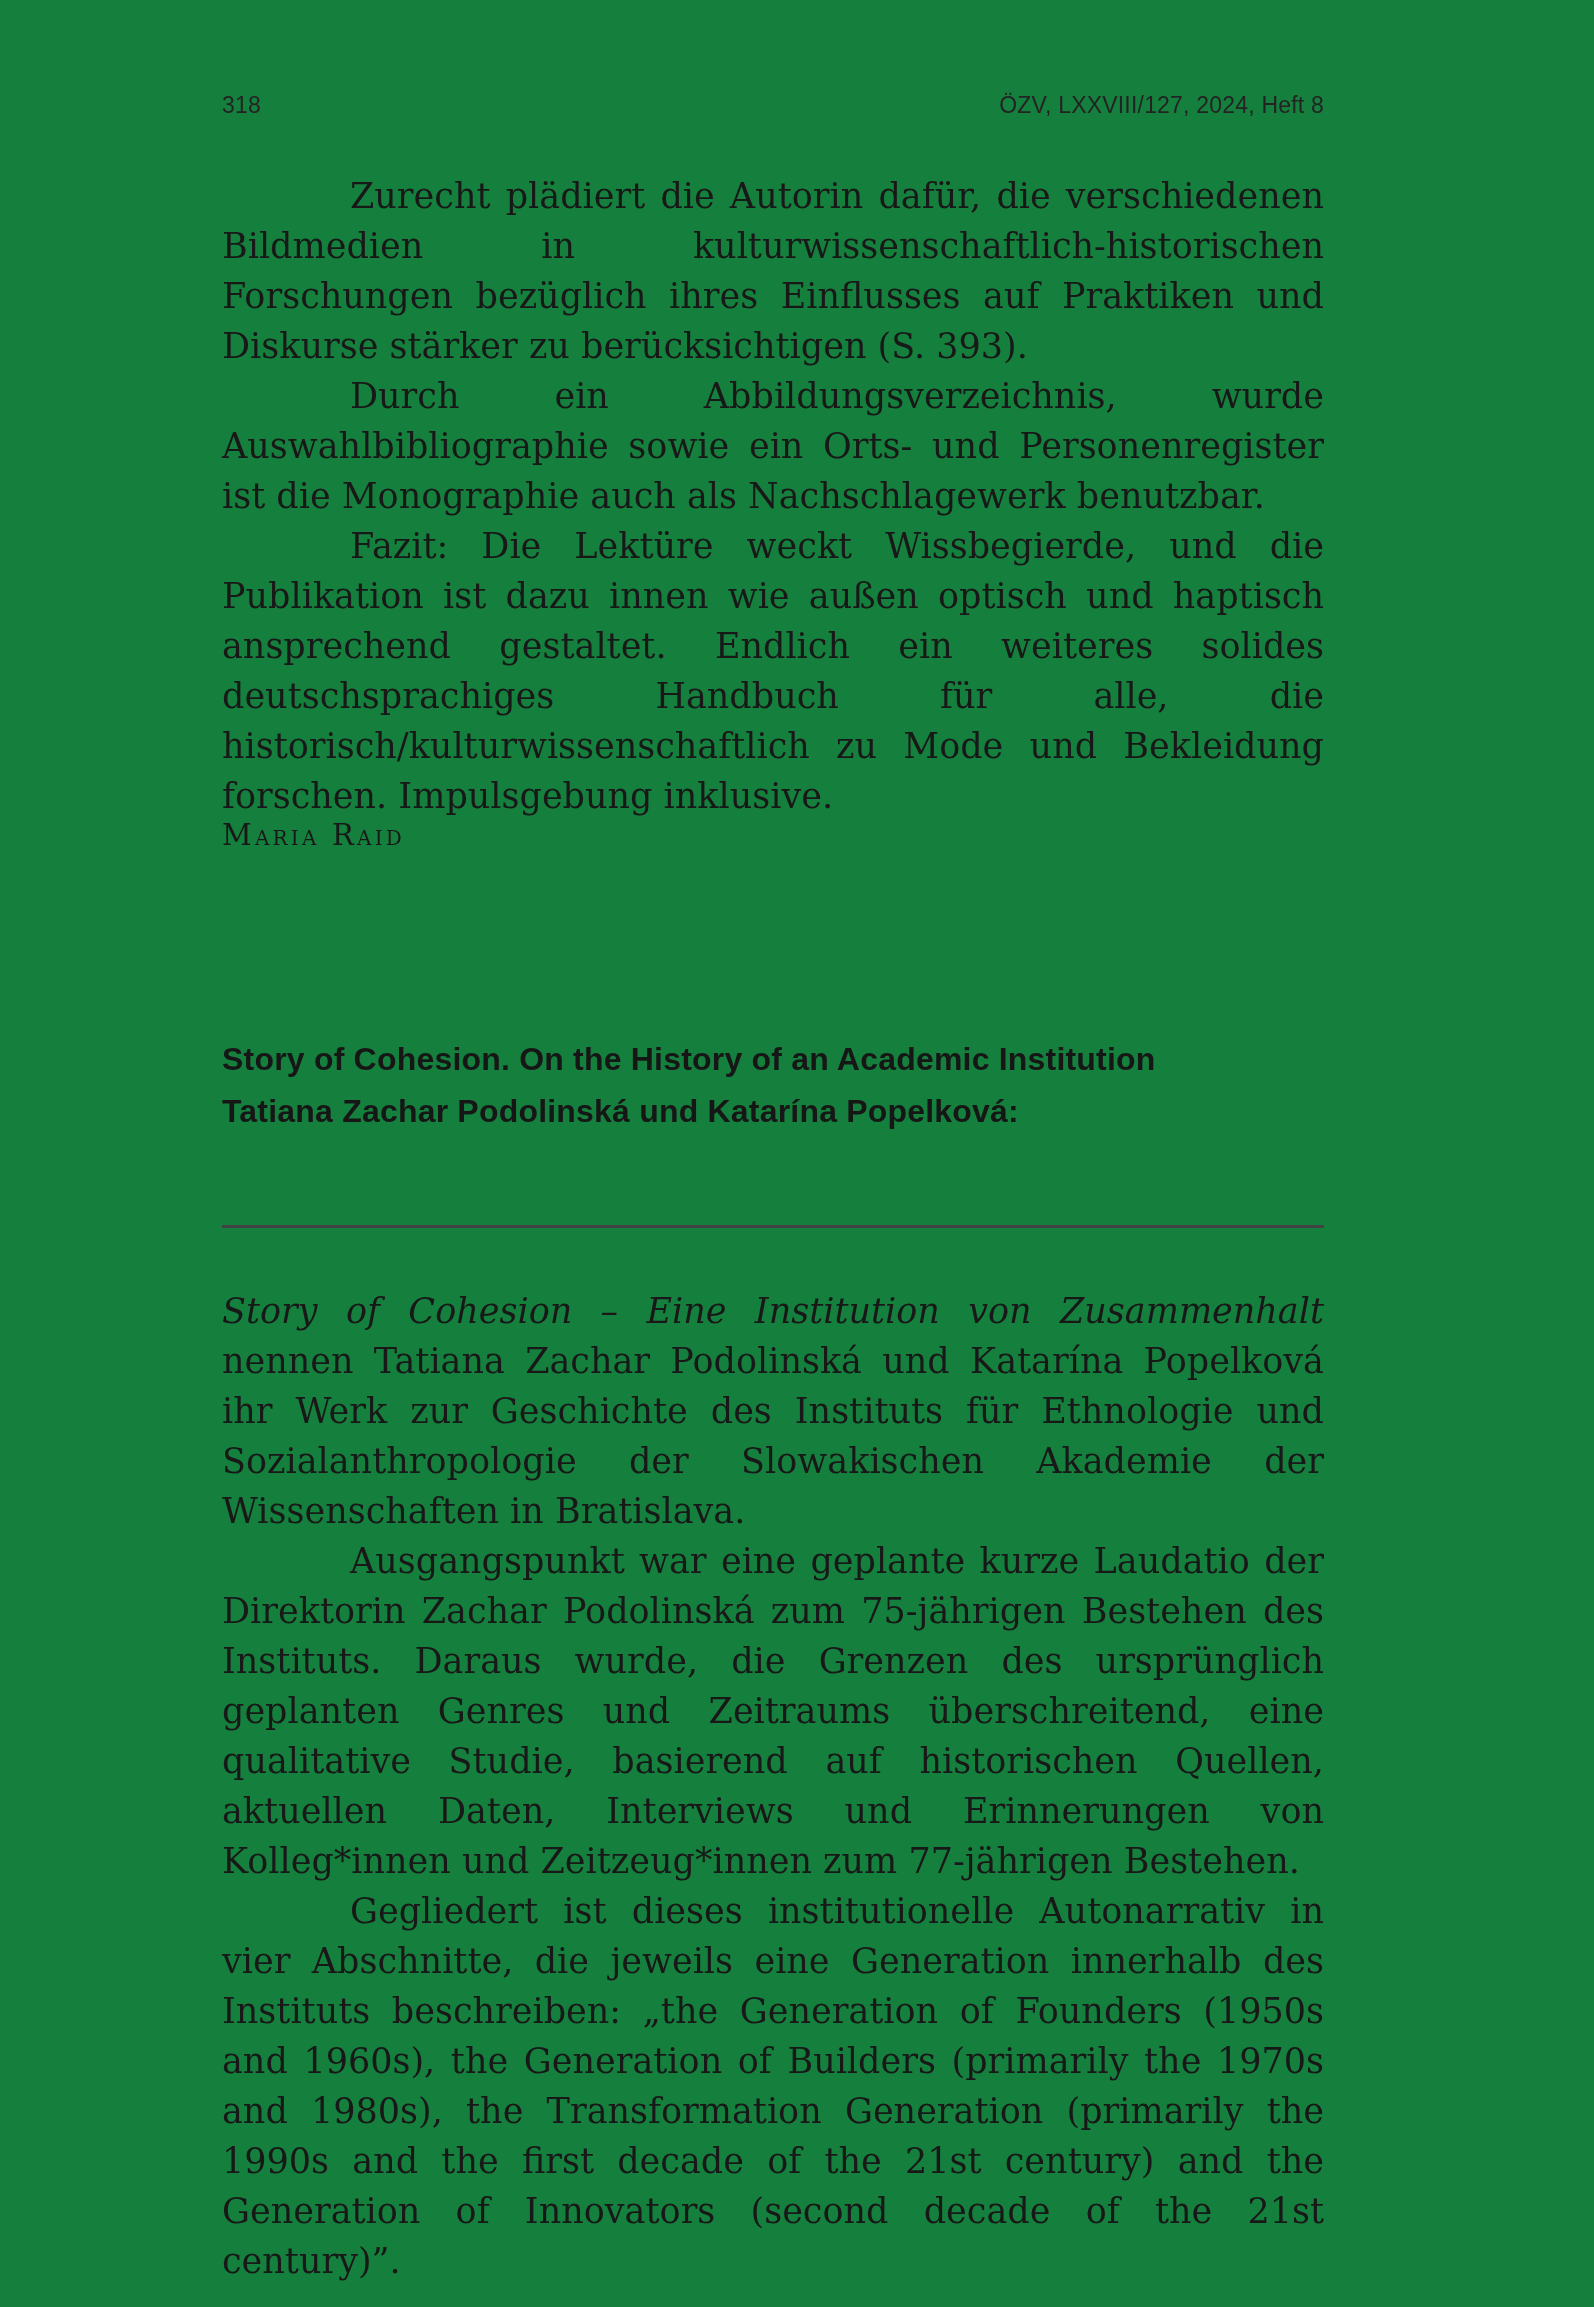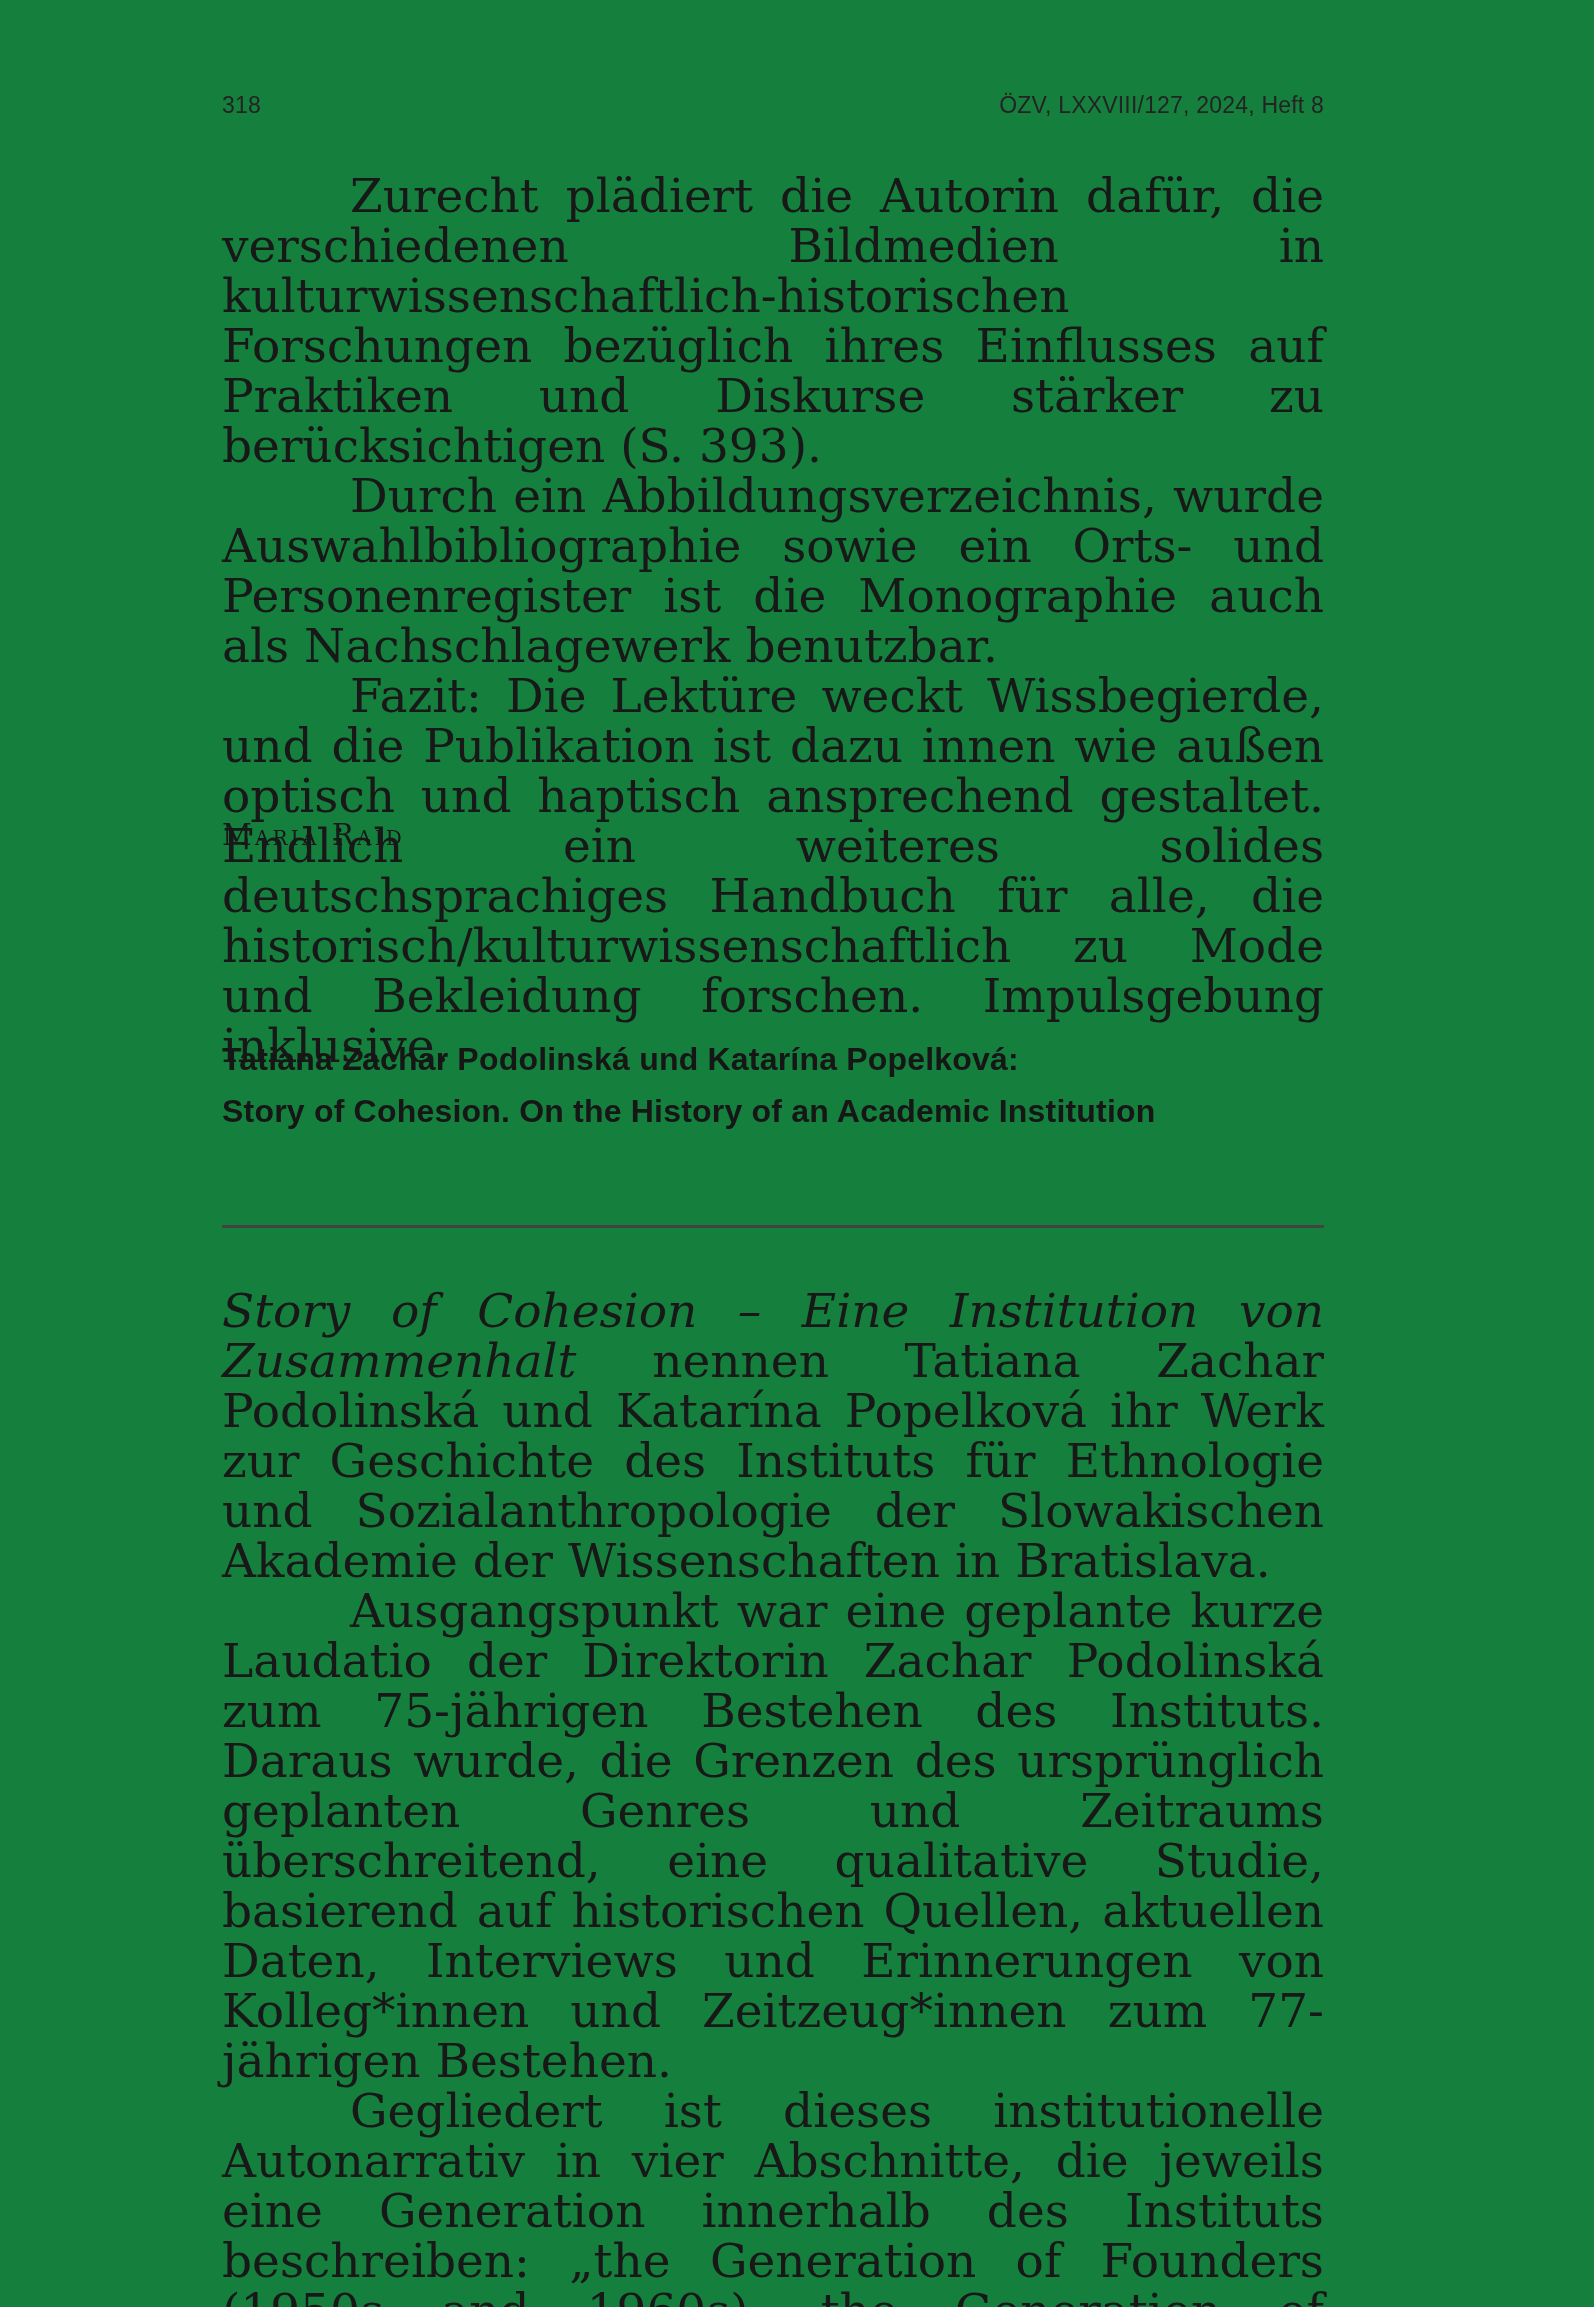--- a/index.html
+++ b/index.html
@@ -28,21 +28,21 @@
     font-family: "Liberation Sans", sans-serif;
     font-size: 23px;
     line-height: 32px;
     color: #232323;
     letter-spacing: 0.2px;
   }
   
   .body-block p {
     margin: 0;
     font-family: "DejaVu Serif", "Liberation Serif", serif;
-    font-size: 47px;
+    font-size: 35px;
     line-height: 50px;
     text-align: justify;
     color: #181818;
   }
   .body-block p.indent { text-indent: 128px; }
   .body-block em { font-style: italic; }
   .review-end { top: 171px; }
   
   .author {
     top: 818px;
@@ -87,22 +87,22 @@
 
   <section class="col body-block review-end">
     <p class="indent">Zurecht plädiert die Autorin dafür, die verschiedenen Bildmedien in kulturwissenschaftlich-historischen Forschungen bezüglich ihres Einflusses auf Praktiken und Diskurse stärker zu berücksichtigen (S. 393).</p>
     <p class="indent">Durch ein Abbildungsverzeichnis, wurde Auswahlbibliographie sowie ein Orts- und Personenregister ist die Monographie auch als Nachschlagewerk benutzbar.</p>
     <p class="indent">Fazit: Die Lektüre weckt Wissbegierde, und die Publikation ist dazu innen wie außen optisch und haptisch ansprechend gestaltet. Endlich ein weiteres solides deutschsprachiges Handbuch für alle, die historisch/kulturwissenschaftlich zu Mode und Bekleidung forschen. Impulsgebung inklusive.</p>
   </section>
 
   <div class="col author">Maria Raid</div>
 
   <section class="col review-heading">
+    <div>Story of Cohesion. On the History of an Academic Institution</div>
     <div>Tatiana Zachar Podolinská und Katarína Popelková:</div>
-    <div>Story of Cohesion. On the History of an Academic Institution</div>
   </section>
 
   <hr class="divider">
 
   <section class="col body-block review-body">
     <p><em>Story of Cohesion – Eine Institution von Zusammenhalt</em><span> nennen Tatiana Zachar Podolinská und Katarína Popelková ihr Werk zur Geschichte des Instituts für Ethnologie und Sozialanthropologie der Slowakischen Akademie der Wissenschaften in Bratislava.</span></p>
     <p class="indent">Ausgangspunkt war eine geplante kurze Laudatio der Direktorin Zachar Podolinská zum 75-jährigen Bestehen des Instituts. Daraus wurde, die Grenzen des ursprünglich geplanten Genres und Zeitraums überschreitend, eine qualitative Studie, basierend auf historischen Quellen, aktuellen Daten, Interviews und Erinnerungen von Kolleg*innen und Zeitzeug*innen zum 77-jährigen Bestehen.</p>
     <p class="indent">Gegliedert ist dieses institutionelle Autonarrativ in vier Abschnitte, die jeweils eine Generation innerhalb des Instituts beschreiben: „the Generation of Founders (1950s and 1960s), the Generation of Builders (primarily the 1970s and 1980s), the Transformation Generation (primarily the 1990s and the first decade of the 21st century) and the Generation of Innovators (second decade of the 21st century)”.</p>
   </section>
 

